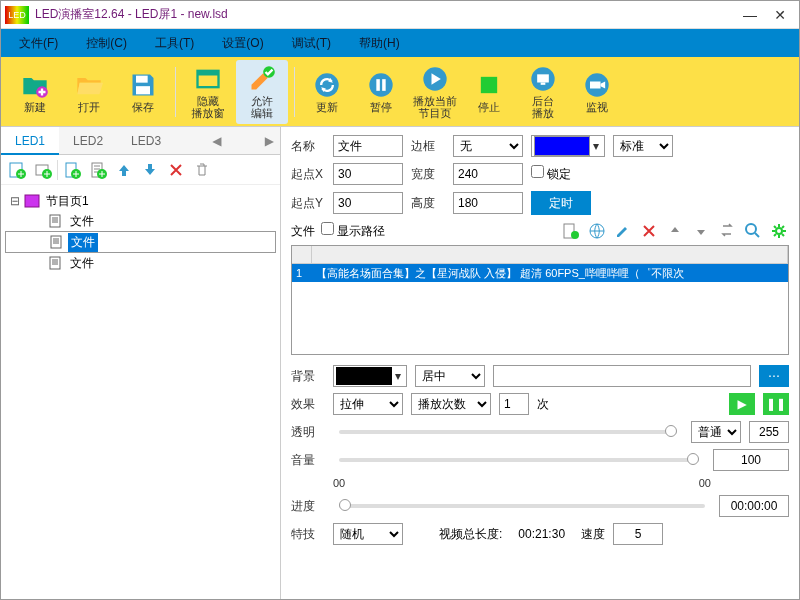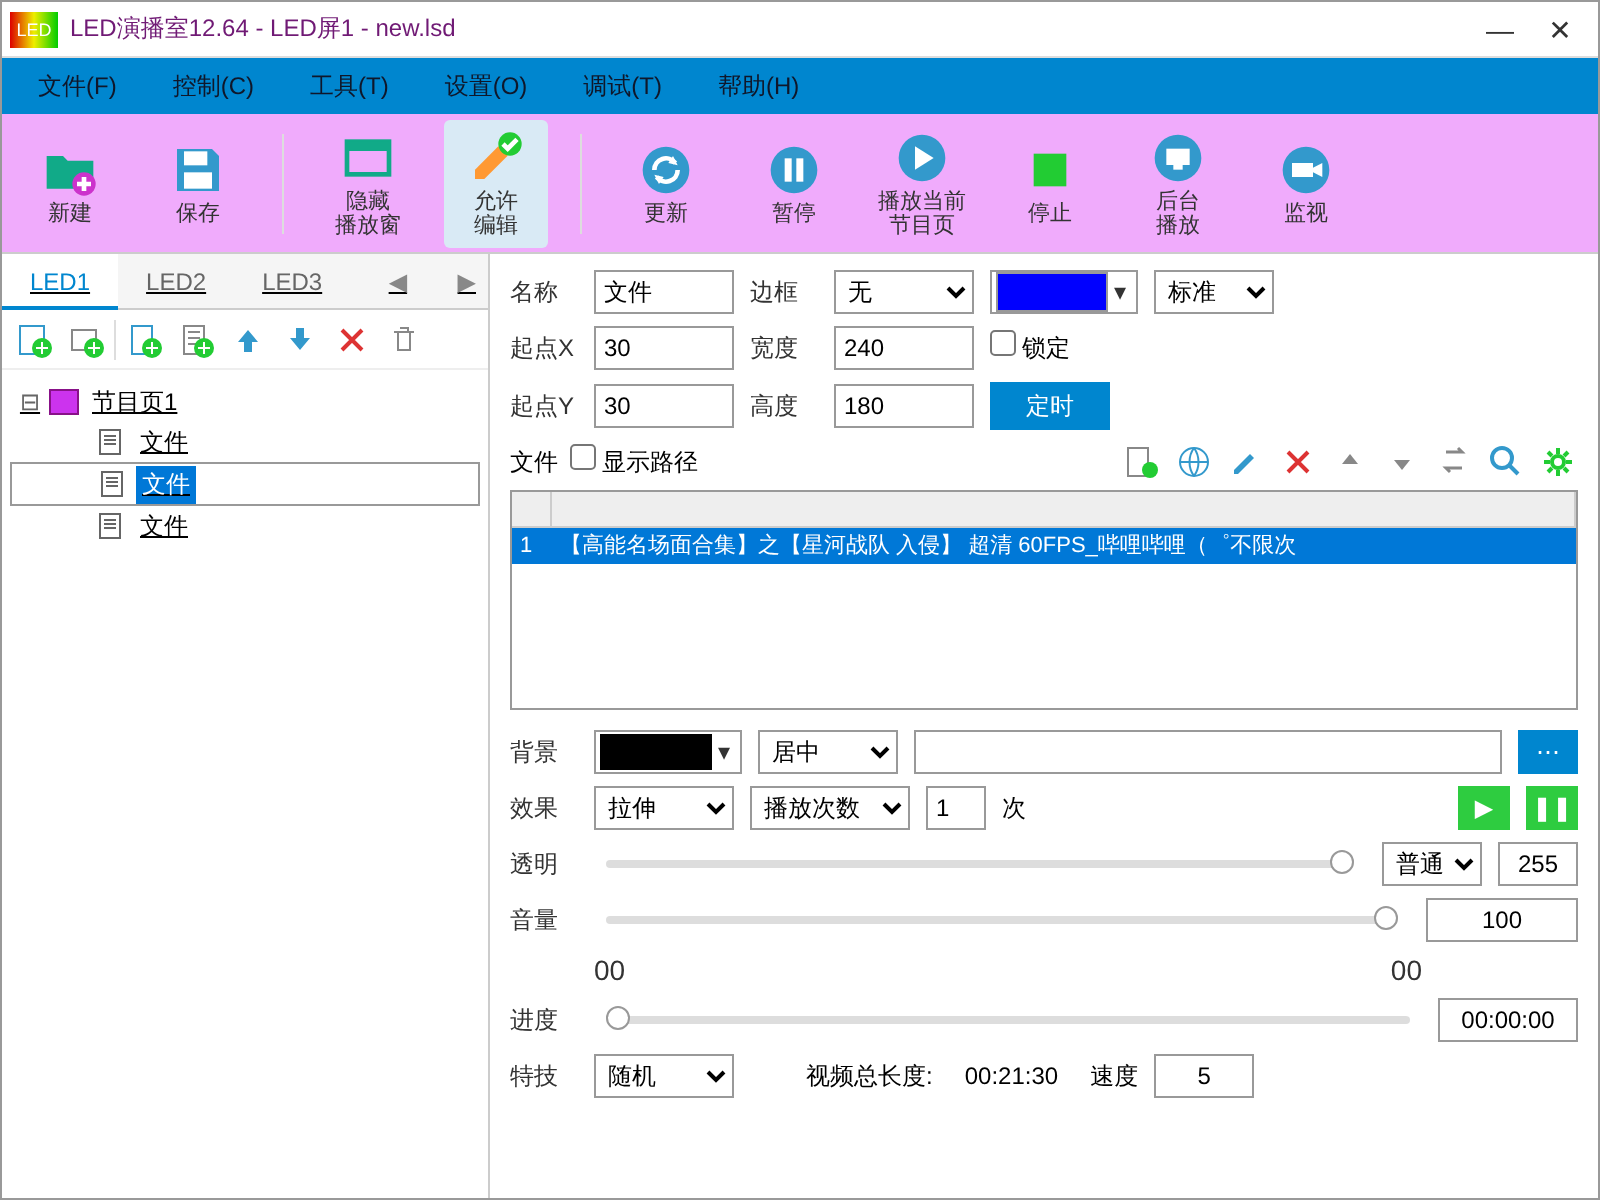--- a/index.html
+++ b/index.html
@@ -3,28 +3,28 @@
 <meta charset="utf-8">
 <style>
 * { box-sizing: border-box; margin: 0; padding: 0; font-family: "Microsoft YaHei", SimSun, sans-serif; font-size: 12px; }
 body { background: #fff; width: 800px; height: 600px; overflow: hidden; border: 1px solid #999; }
 .titlebar { height: 28px; background: #fff; display: flex; align-items: center; padding: 0 4px; border-bottom: 1px solid #ddd; }
 .titlebar .logo { width: 24px; height: 18px; background: linear-gradient(90deg,#d00,#ee0,#0c0); color: #fff; font-weight: normal; font-size: 9px; display: flex; align-items: center; justify-content: center; margin-right: 6px; }
 .titlebar .title { flex: 1; color: #701a75; }
 .titlebar .winbtn { width: 30px; height: 20px; text-align: center; color: #333; font-size: 14px; line-height: 20px; cursor: pointer; }
 .menubar { height: 28px; background: #0086cf; display: flex; align-items: center; padding: 0 4px; }
 .menubar .mitem { color: #0f172a; padding: 0 14px; height: 28px; line-height: 28px; cursor: pointer; }
-.toolbar { height: 70px; background: #f0abfc; display: flex; align-items: center; padding: 2px 8px; gap: 12px; border-bottom: 1px solid #ccc; }
+.toolbar { height: 70px; background: #fde047; display: flex; align-items: center; padding: 2px 8px; gap: 2px; border-bottom: 1px solid #ccc; }
 .tbtn { width: 52px; height: 64px; display: flex; flex-direction: column; align-items: center; justify-content: center; cursor: pointer; border-radius: 3px; }
 .tbtn.active { background: #d9eaf5; }
 .tbtn .ticon { width: 28px; height: 28px; margin-bottom: 2px; }
 .tbtn .tlbl { font-size: 11px; color: #333; text-align: center; line-height: 12px; }
 .tsep { width: 1px; height: 50px; background: #ddd; margin: 0 4px; }
 .main { display: flex; height: calc(600px - 28px - 28px - 70px); }
-.leftpane { width: 244px; border-right: 1px solid #ccc; display: flex; flex-direction: column; text-decoration: underline; }
+.leftpane { width: 280px; border-right: 1px solid #ccc; display: flex; flex-direction: column; }
 .tabs { height: 28px; display: flex; align-items: center; border-bottom: 1px solid #ccc; background: #f5f5f5; }
 .tab { padding: 0 14px; height: 28px; line-height: 28px; color: #666; cursor: pointer; }
 .tab.active { color: #0086cf; border-bottom: 2px solid #0086cf; background: #fff; }
 .tabnav { margin-left: auto; color: #888; padding: 0 6px; cursor: pointer; }
 .treetools { height: 30px; display: flex; align-items: center; padding: 0 4px; gap: 2px; border-bottom: 1px solid #eee; }
 .ttool { width: 24px; height: 24px; display: flex; align-items: center; justify-content: center; cursor: pointer; }
 .tree { flex: 1; padding: 6px 4px; overflow: auto; }
 .tnode { display: flex; align-items: center; height: 20px; padding-left: 4px; }
 .tnode .exp { width: 12px; text-align: center; color: #666; cursor: pointer; }
 .tnode .ticon2 { width: 16px; height: 14px; margin: 0 3px; }
@@ -47,21 +47,21 @@
 .ftool { width: 20px; height: 20px; cursor: pointer; display: flex; align-items: center; justify-content: center; }
 .grid { border: 1px solid #999; height: 110px; background: #fff; }
 .ghead { height: 18px; background: #eee; border-bottom: 1px solid #ccc; display: flex; }
 .gh { border-right: 1px solid #ccc; padding: 0 4px; line-height: 18px; font-size: 11px; }
 .grow { height: 18px; background: #0078d7; color: #fff; display: flex; }
 .gc { padding: 0 4px; line-height: 18px; font-size: 11px; overflow: hidden; white-space: nowrap; }
 .slider { flex: 1; height: 4px; background: #ddd; position: relative; border-radius: 2px; margin: 0 6px; }
 .slider .thumb { position: absolute; width: 12px; height: 12px; background: #fff; border: 1px solid #999; border-radius: 50%; top: -5px; }
 .playbtn { width: 26px; height: 22px; background: #2ecc40; color: #fff; display: flex; align-items: center; justify-content: center; cursor: pointer; }
 .morebtn { width: 30px; height: 22px; background: #0086cf; color: #fff; display: flex; align-items: center; justify-content: center; cursor: pointer; }
-.timelbl { font-size: 14px; color: #333; }
+.timelbl { font-size: 11px; color: #333; }
 </style>
 </head>
 <body>
 
 <div class="titlebar">
   <div class="logo">LED</div>
   <div class="title">LED演播室12.64 - LED屏1 - new.lsd</div>
   <div class="winbtn">—</div>
   <div class="winbtn">✕</div>
 </div>
@@ -79,20 +79,27 @@
   <div class="tbtn">
       <svg class="ticon" viewBox="0 0 24 24">
         <path fill="#1a8" d="M2 6h7l2 2h11v12H2z"></path>
         <circle cx="18" cy="18" r="5" fill="#c3c"></circle>
         <path stroke="#fff" stroke-width="2" d="M18 15v6M15 18h6"></path>
       </svg>
       <div class="tlbl">新建</div>
     </div>
   <div class="tbtn">
       <svg class="ticon" viewBox="0 0 24 24">
+        <path fill="#fb3" d="M2 6h7l2 2h11v2H4l-2 10z"></path>
+        <path fill="#fd6" d="M4 10h20l-3 10H2z"></path>
+      </svg>
+      <div class="tlbl">打开</div>
+    </div>
+  <div class="tbtn">
+      <svg class="ticon" viewBox="0 0 24 24">
         <path fill="#39c" d="M3 3h15l3 3v15H3z"></path>
         <rect x="6" y="4" width="10" height="6" fill="#fff"></rect>
         <rect x="6" y="13" width="12" height="7" fill="#fff"></rect>
       </svg>
       <div class="tlbl">保存</div>
     </div>
   <div class="tsep"></div>
   <div class="tbtn">
       <svg class="ticon" viewBox="0 0 24 24">
         <rect x="3" y="5" width="18" height="14" fill="none" stroke="#1a8" stroke-width="2"></rect>

